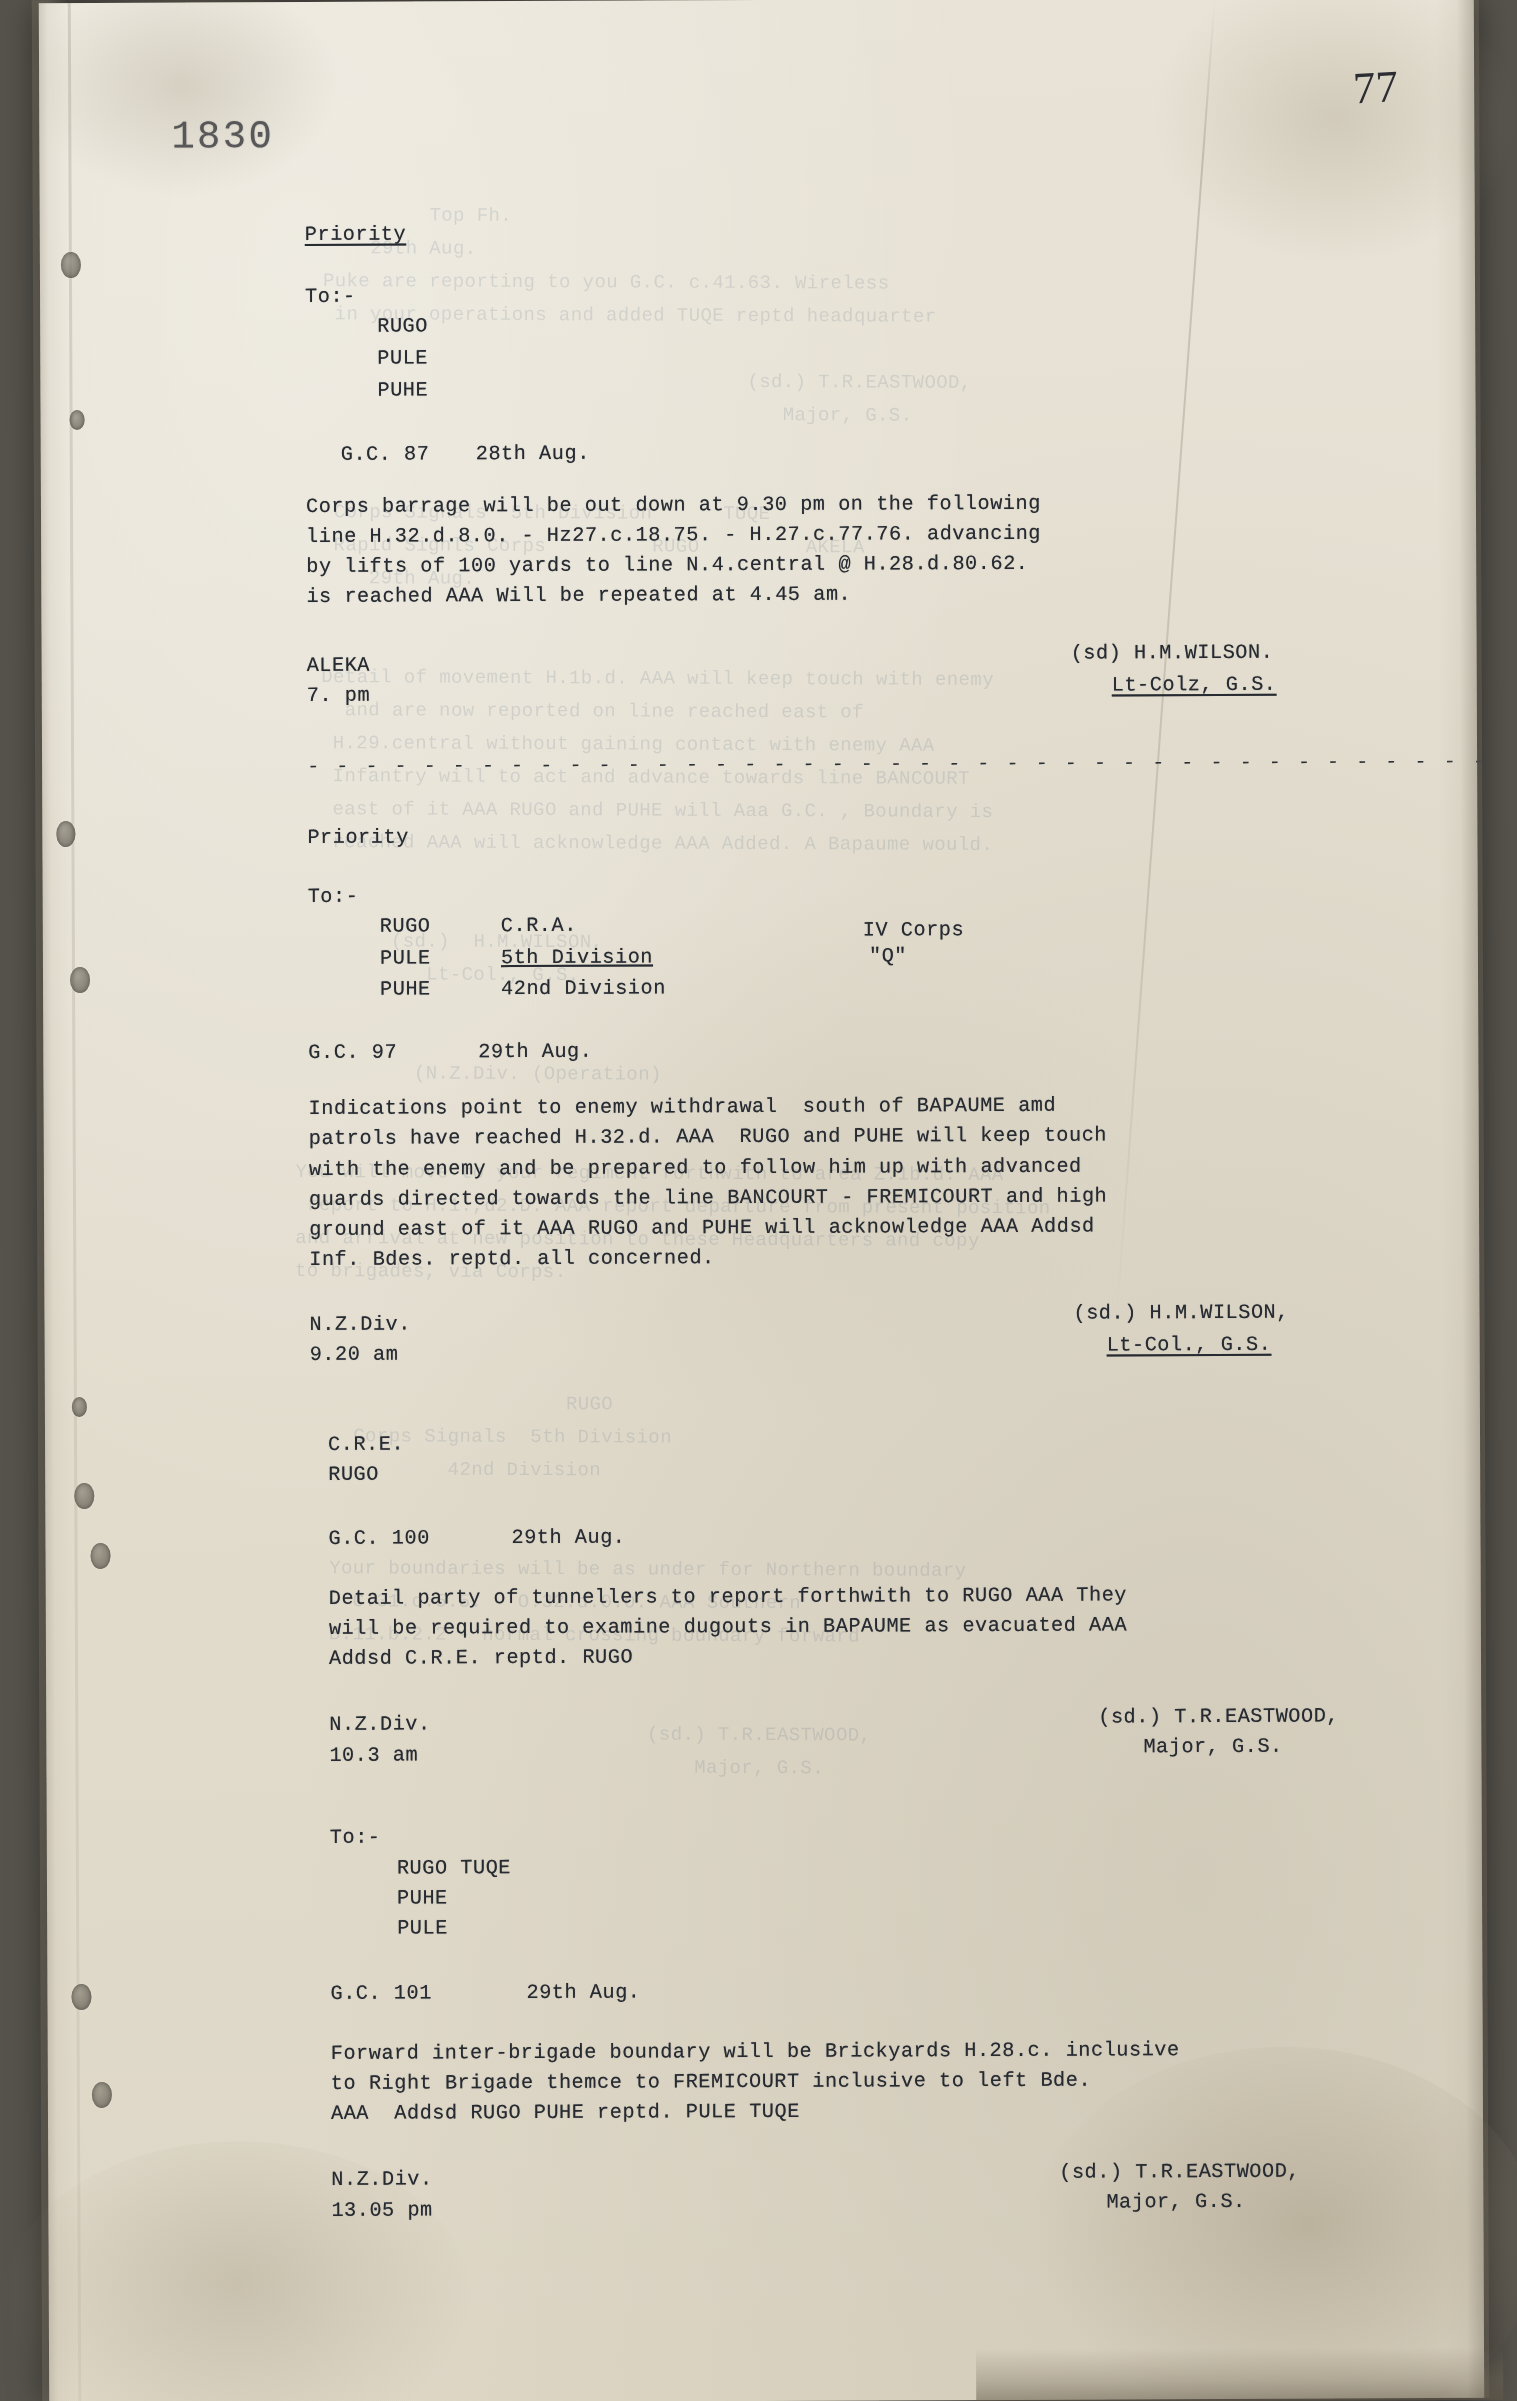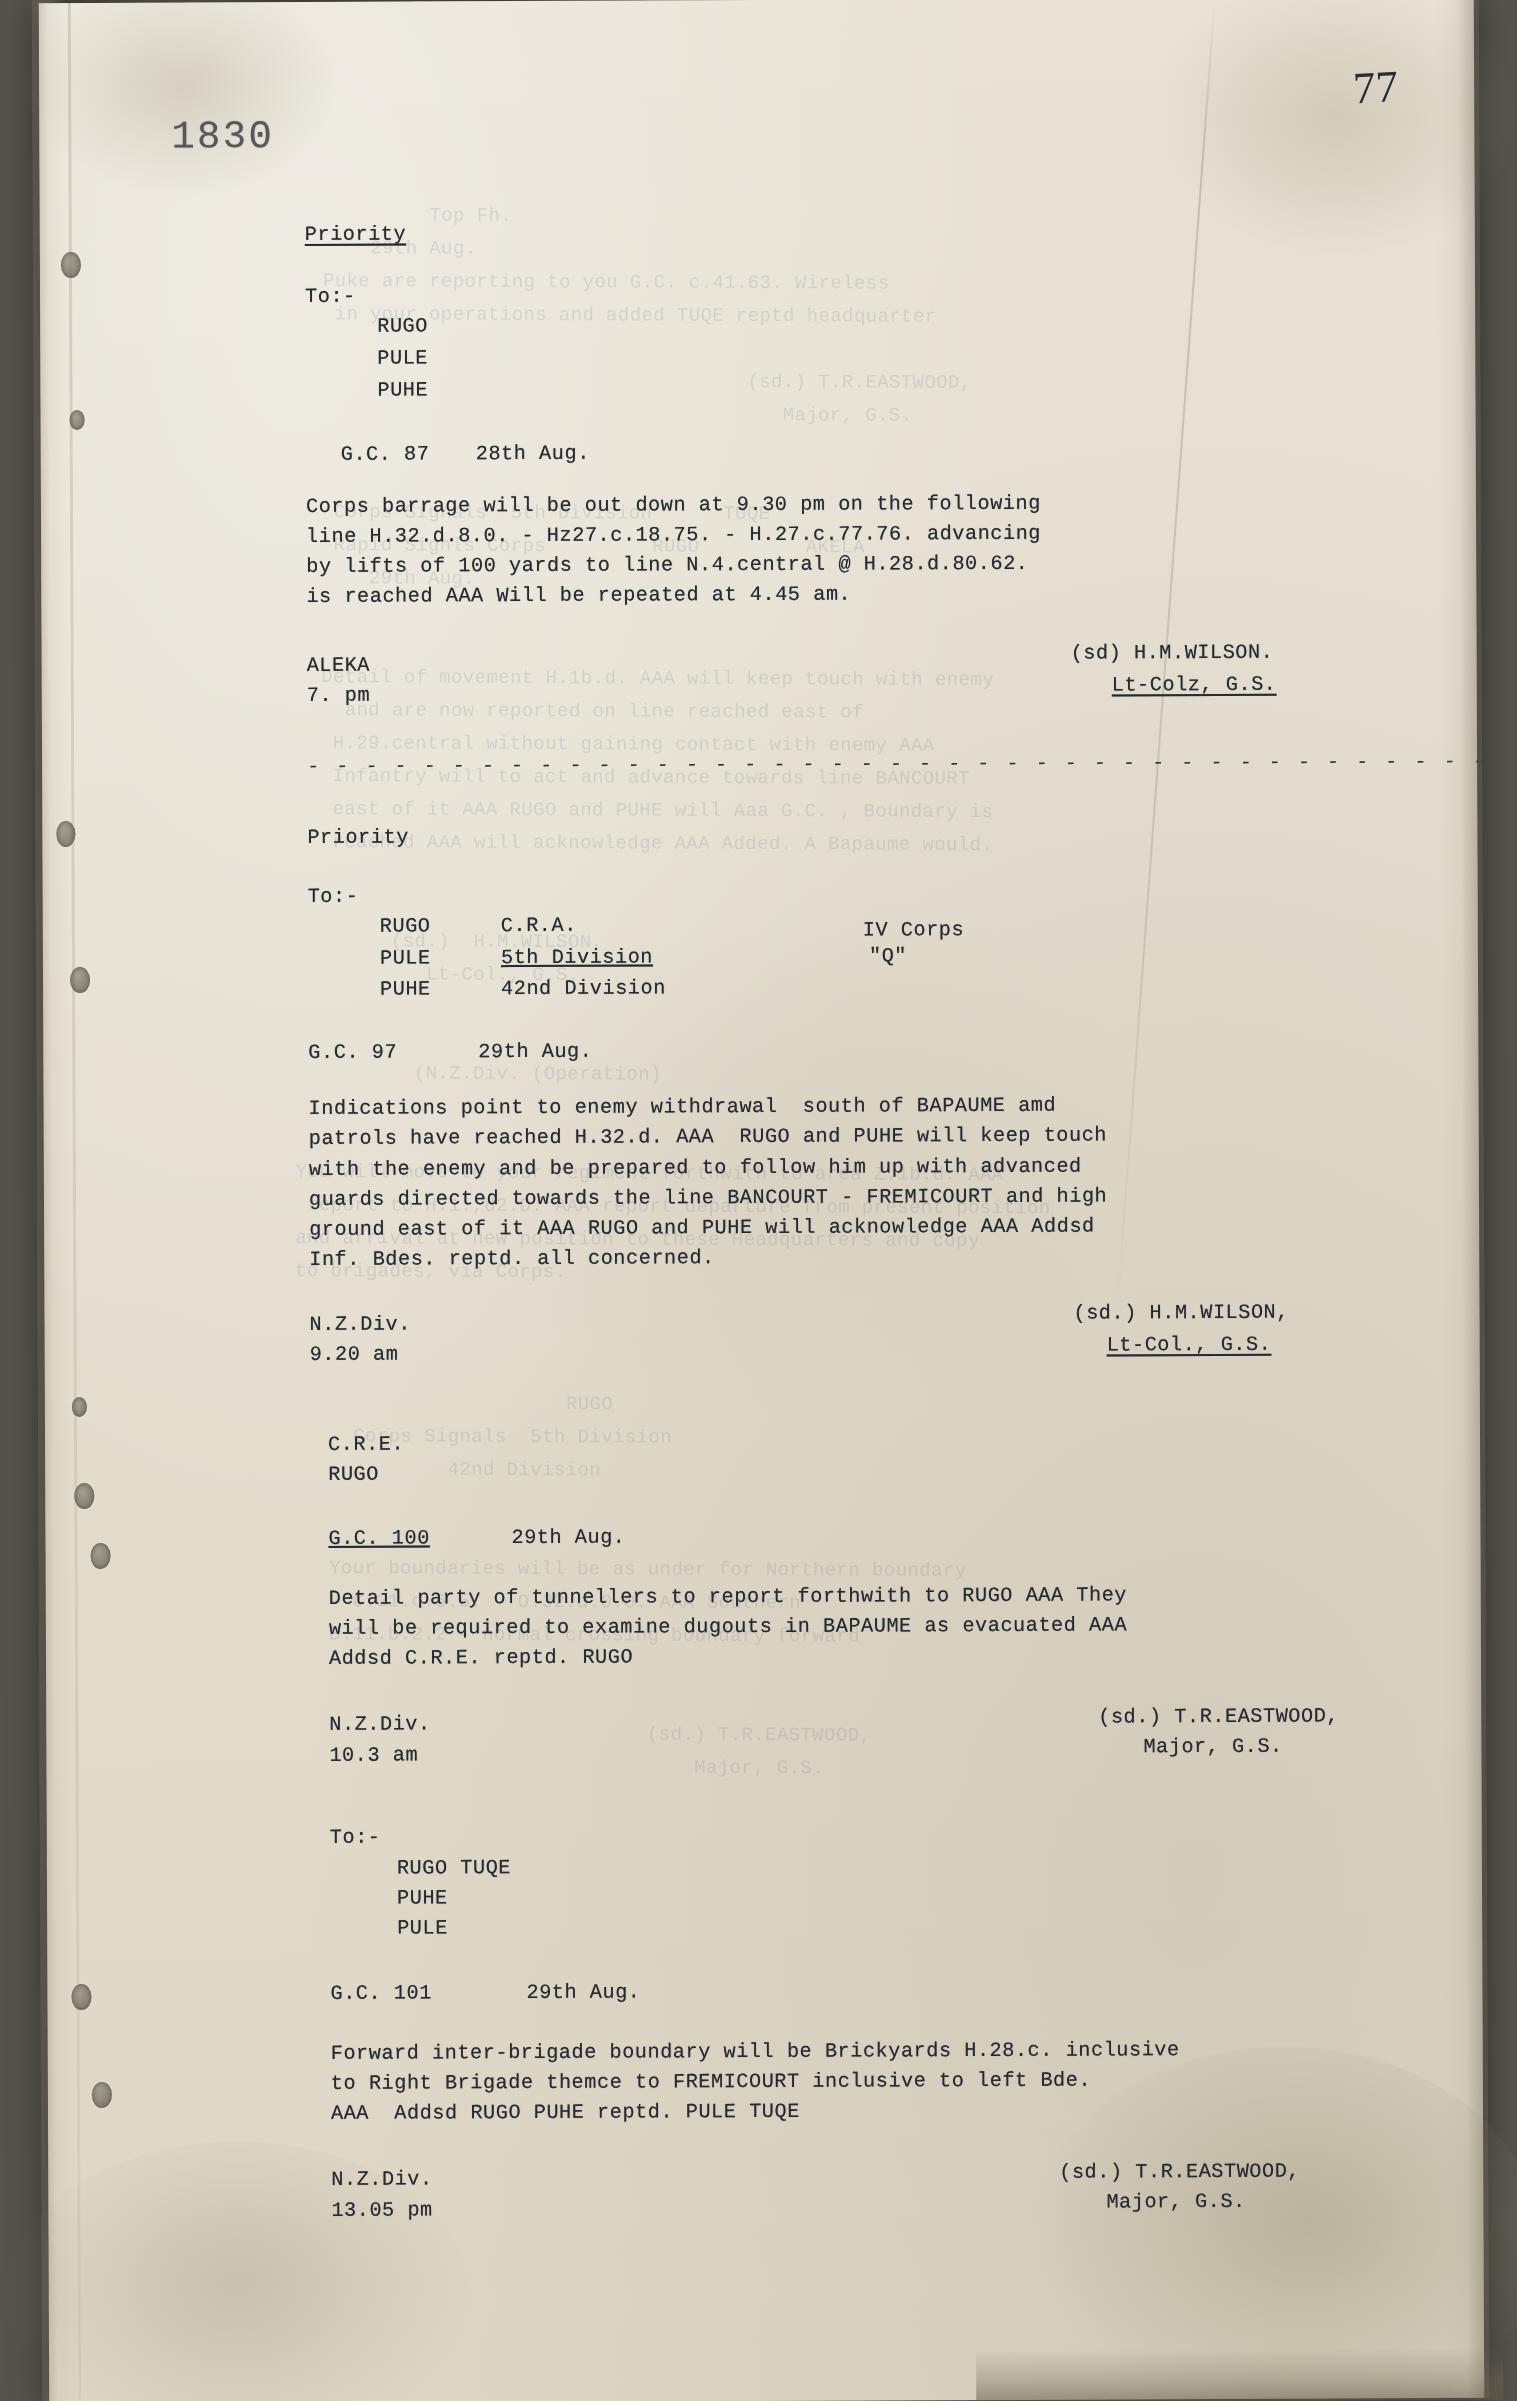--- a/index.html
+++ b/index.html
@@ -249,21 +249,21 @@
       <div class="t" style="left:265px; top:1213px;">ground east of it AAA RUGO and PUHE will acknowledge AAA Addsd</div>
       <div class="t" style="left:265px; top:1243px;">Inf. Bdes. reptd. all concerned.</div>
 
       <div class="t" style="left:265px; top:1308px;">N.Z.Div.</div>
       <div class="t" style="left:265px; top:1338px;">9.20 am</div>
       <div class="t" style="left:1029px; top:1300px;">(sd.) H.M.WILSON,</div>
       <div class="t u" style="left:1062px; top:1332px;">Lt-Col., G.S.</div>
 
       <div class="t" style="left:283px; top:1428px;">C.R.E.</div>
       <div class="t" style="left:283px; top:1458px;">RUGO</div>
-      <div class="t" style="left:283px; top:1522px;text-decoration:underline;">G.C. 100</div>
+      <div class="t" style="left:283px; top:1522px;">G.C. 100</div>
       <div class="t" style="left:466px; top:1522px;">29th Aug.</div>
       <div class="t" style="left:283px; top:1582px;">Detail party of tunnellers to report forthwith to RUGO AAA They</div>
       <div class="t" style="left:283px; top:1612px;">will be required to examine dugouts in BAPAUME as evacuated AAA</div>
       <div class="t" style="left:283px; top:1642px;">Addsd C.R.E. reptd. RUGO</div>
       <div class="t" style="left:283px; top:1708px;">N.Z.Div.</div>
       <div class="t" style="left:283px; top:1739px;">10.3 am</div>
       <div class="t" style="left:1052px; top:1704px;">(sd.) T.R.EASTWOOD,</div>
       <div class="t" style="left:1097px; top:1734px;">Major, G.S.</div>
 
       <div class="t" style="left:283px; top:1821px;">To:-</div>

